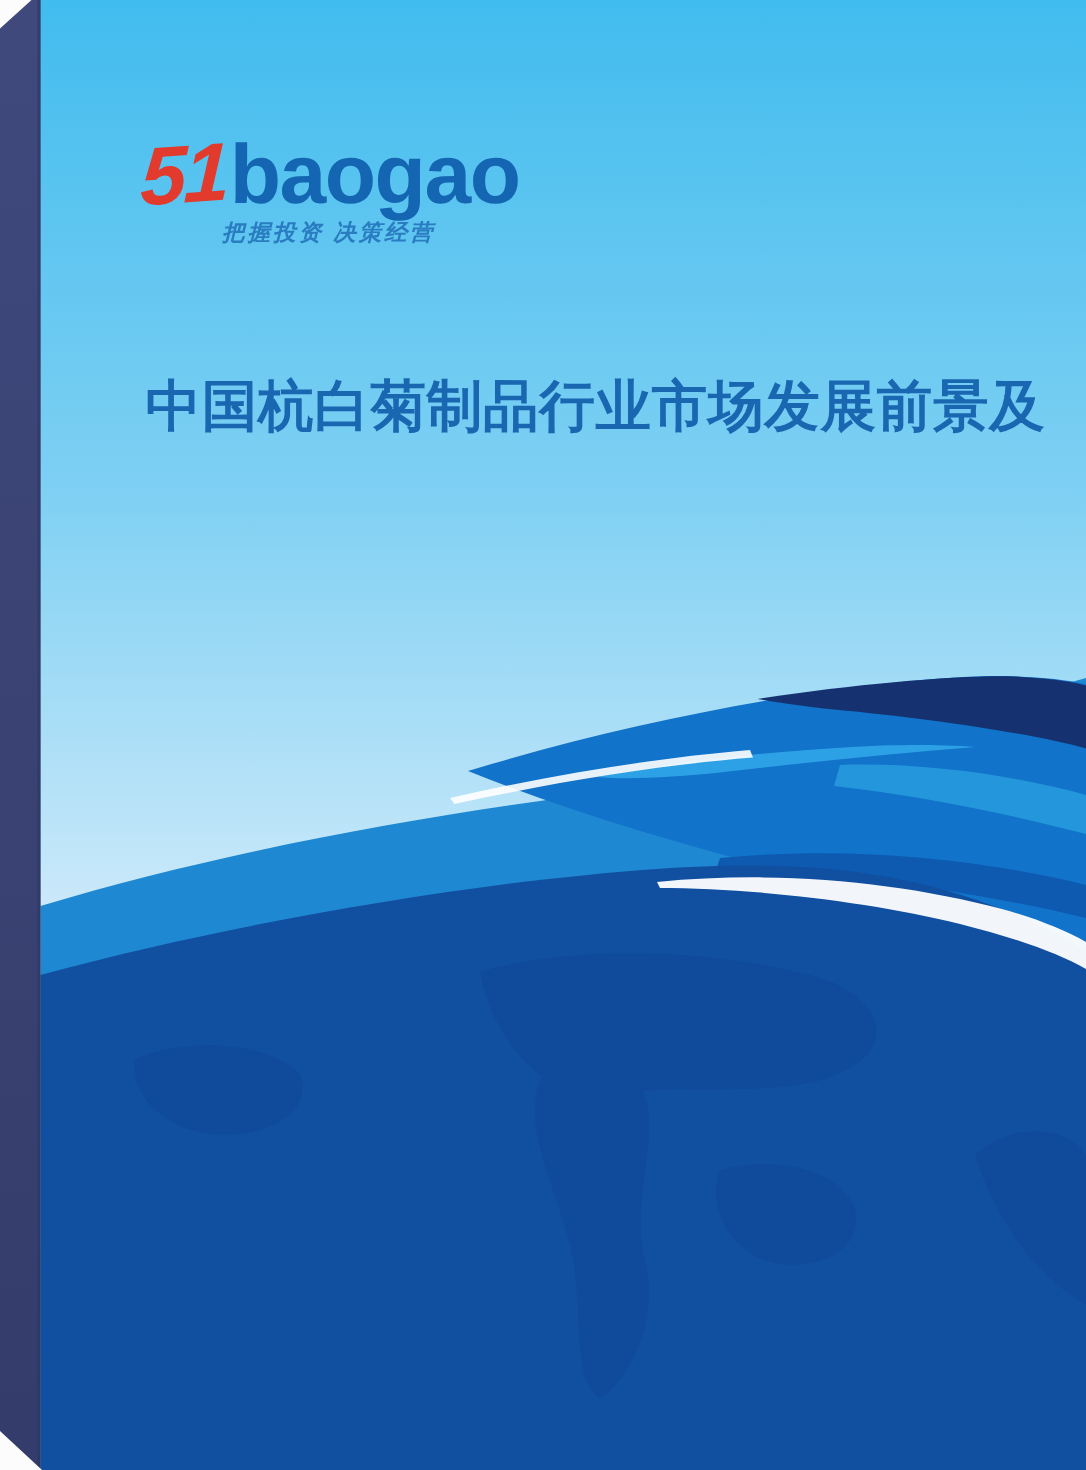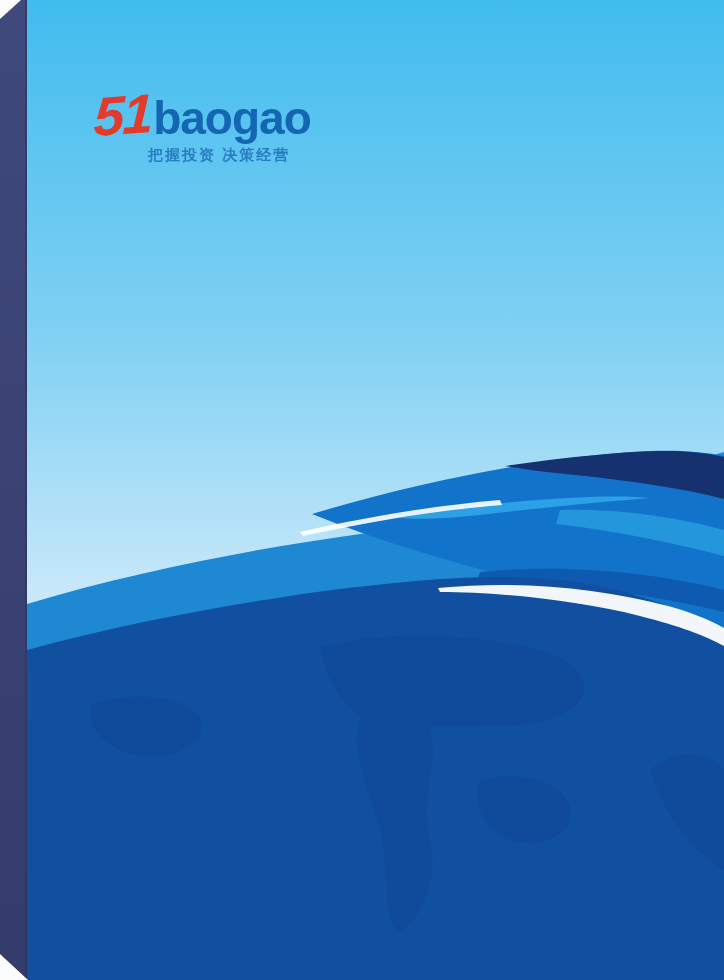--- a/index.html
+++ b/index.html
@@ -11,26 +11,26 @@
   #bg{position:absolute;left:0;top:0;width:724px;height:980px;display:block;}
   
   .logo{position:absolute;left:94px;top:88px;line-height:1;white-space:nowrap;}
   .logo-row{display:flex;align-items:baseline;}
   .logo-prefix{
     color:#e23a2c;font-size:55px;font-weight:bold;font-style:italic;
     letter-spacing:-2px;transform:skewX(-6deg) rotate(-4deg);
     display:inline-block;margin-right:2px;
   }
   .logo-name{
-    color:#1466b3;font-size:46px;font-weight:bold;letter-spacing:-1px;
+    color:#1466b3;font-size:56px;font-weight:bold;letter-spacing:-1px;
     display:inline-block;
   }
   .logo-slogan{
     margin-top:4px;padding-left:54px;
-    color:#2a7cc0;font-size:15px;font-weight:bold;
+    color:#2a7cc0;font-size:15px;font-weight:bold;font-style:italic;
     letter-spacing:2px;
   }
   
   .title{
     position:absolute;left:97px;top:247px;width:600px;
     color:#1967b1;font-size:37px;font-weight:bold;line-height:47px;
     letter-spacing:0.5px;
   }
 </style>
 </head>
@@ -88,15 +88,16 @@
 
   <div class="logo">
     <div class="logo-row">
       <span class="logo-prefix">51</span>
       <span class="logo-name">baogao</span>
     </div>
     <div class="logo-slogan">把握投资 决策经营</div>
   </div>
 
   <div class="title">
+    <div>中国杭白菊制品行业市场发展前景及</div>
   </div>
 
 </div>
 
 </body></html>

